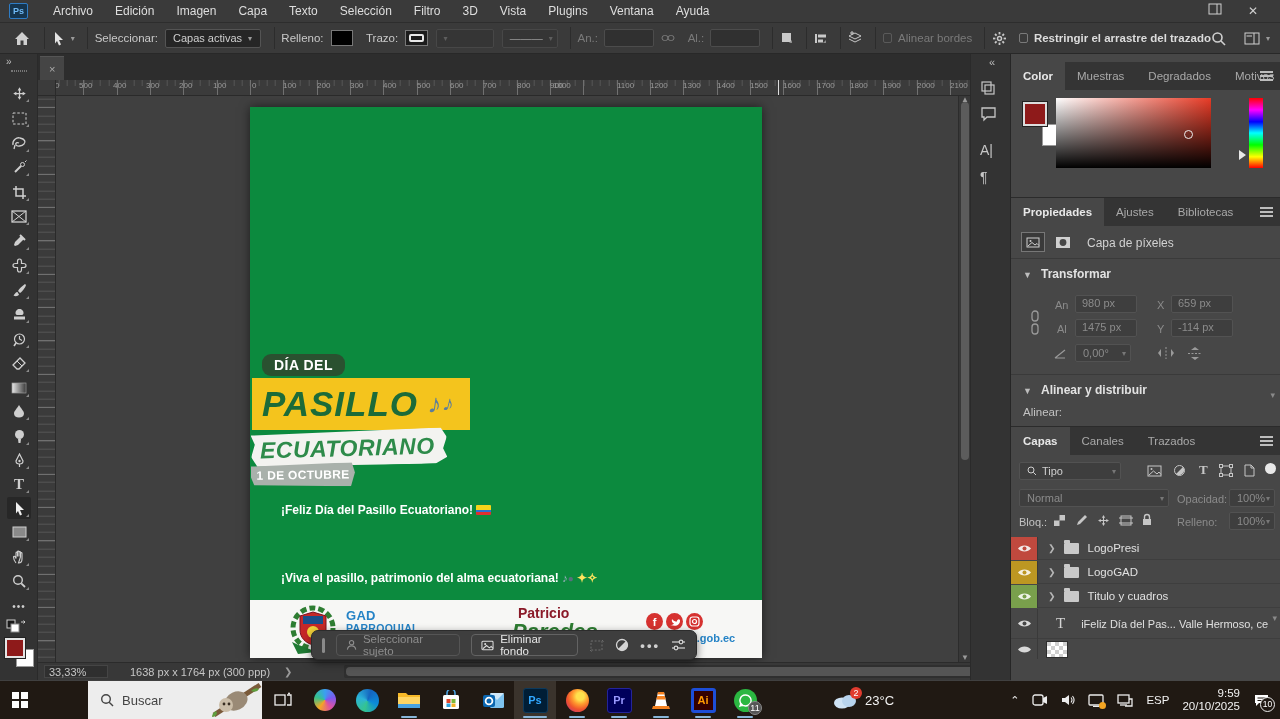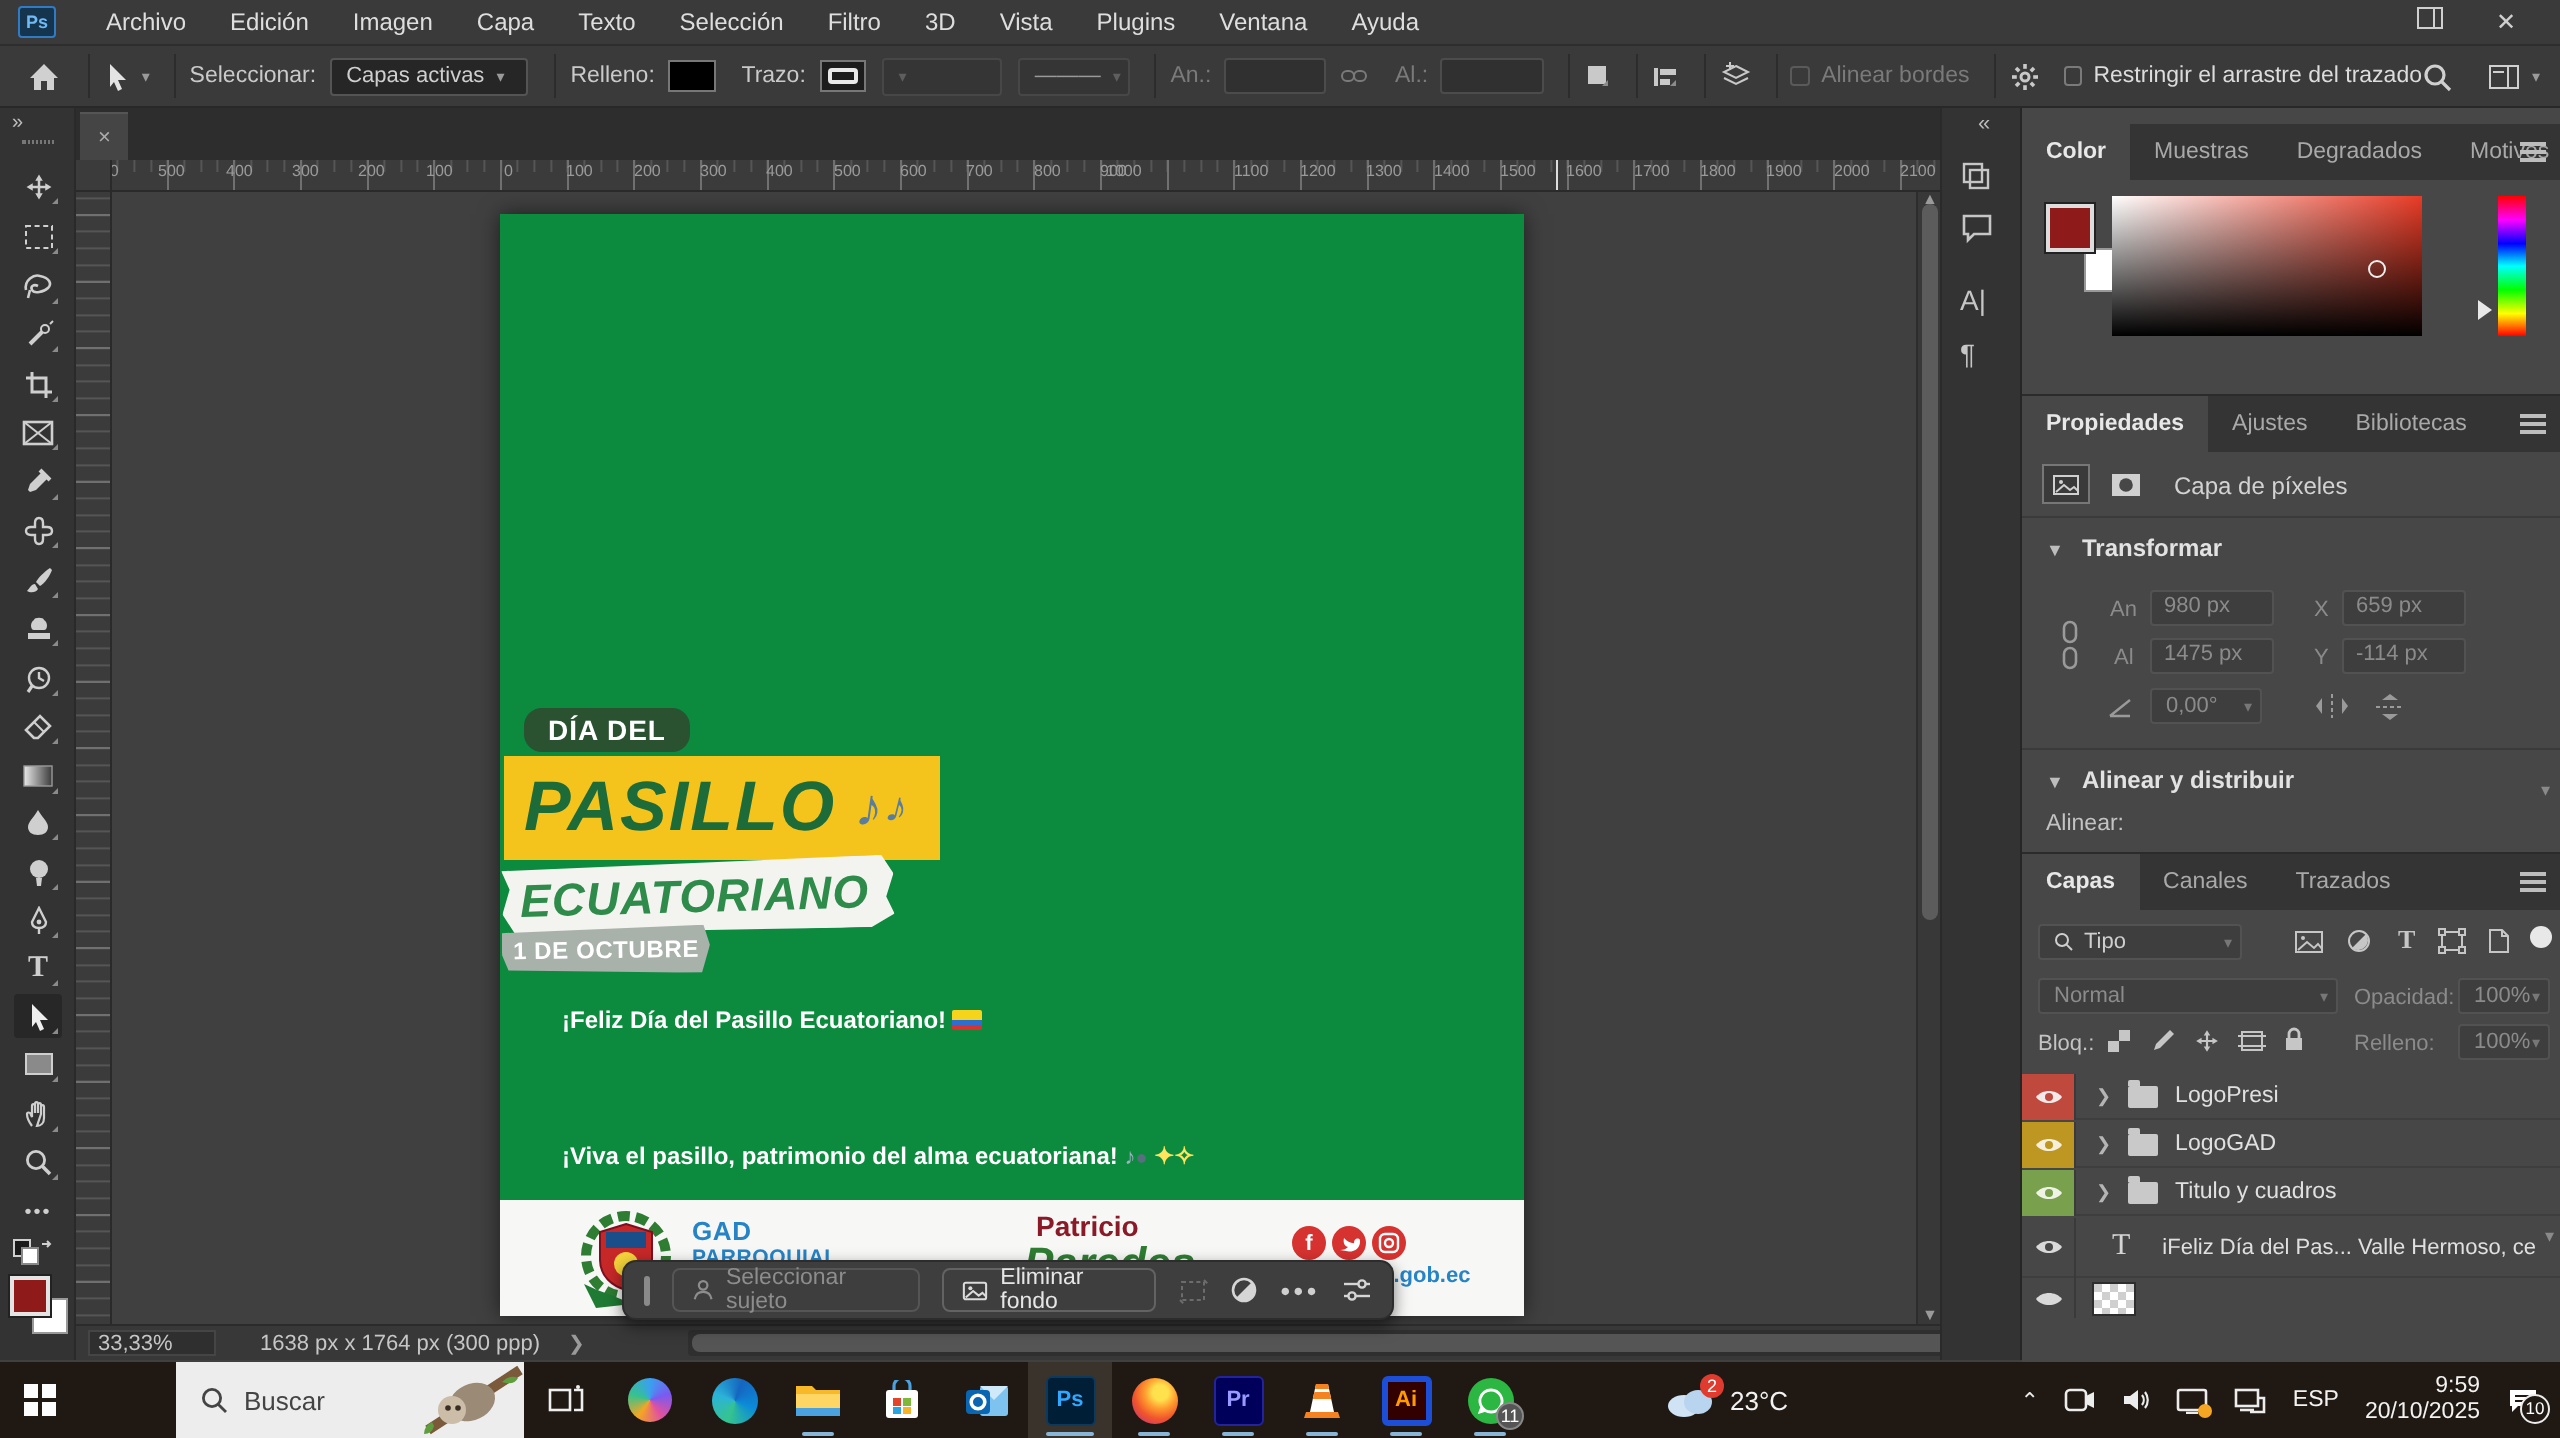--- a/index.html
+++ b/index.html
@@ -232,21 +232,21 @@
             <line x1="1" y1="7.5" x2="3.4" y2="7.5"></line>
             <line x1="11.6" y1="7.5" x2="14" y2="7.5"></line>
             <line x1="3" y1="3" x2="4.6" y2="4.6"></line>
             <line x1="10.4" y1="10.4" x2="12" y2="12"></line>
             <line x1="12" y1="3" x2="10.4" y2="4.6"></line>
             <line x1="4.6" y1="10.4" x2="3" y2="12"></line>
           </g>
         </svg>
     </span>
     <span class="cbx" style="margin-left:12px"></span>
-    <span class="lbl" style="margin-left:6px;color:#dcdcdc;font-weight:normal">Restringir el arrastre del trazado</span>
+    <span class="lbl" style="margin-left:6px;color:#dcdcdc;font-weight:bold">Restringir el arrastre del trazado</span>
     <span style="flex:1"></span>
     <span class="oicon" style="margin-right:18px">
       <svg class="ic" width="15" height="15" viewBox="0 0 15 15">
           <circle cx="6.5" cy="6.5" r="4.5" fill="none" stroke="#d0d0d0" stroke-width="1.6"></circle>
           <line x1="10" y1="10" x2="14" y2="14" stroke="#d0d0d0" stroke-width="1.6"></line>
         </svg>
     </span>
     <span class="oicon" style="margin-right:6px">
       <svg class="ic" width="16" height="13" viewBox="0 0 16 13">
           <rect x="1" y="1" width="14" height="11" fill="none" stroke="#d0d0d0"></rect>

